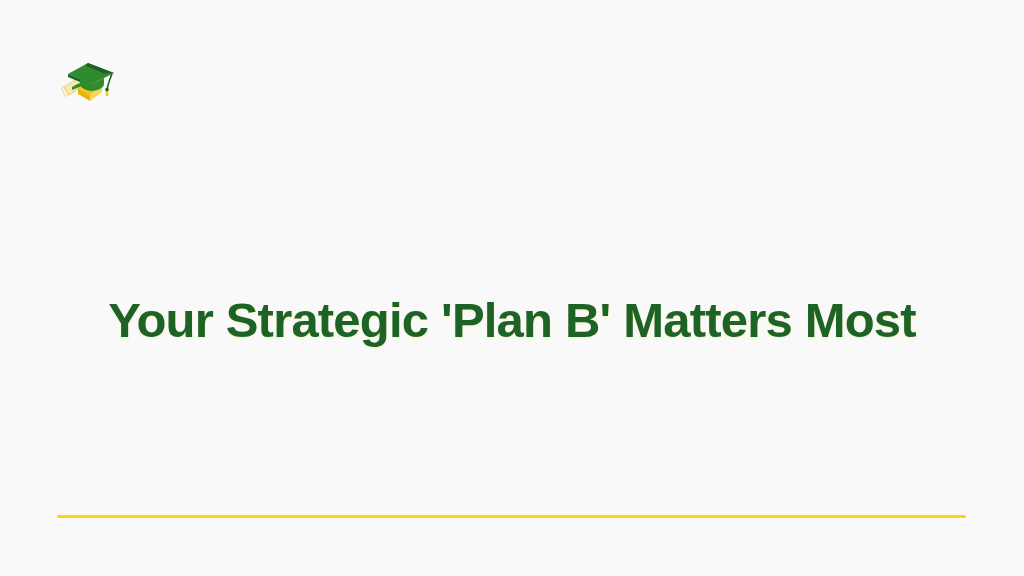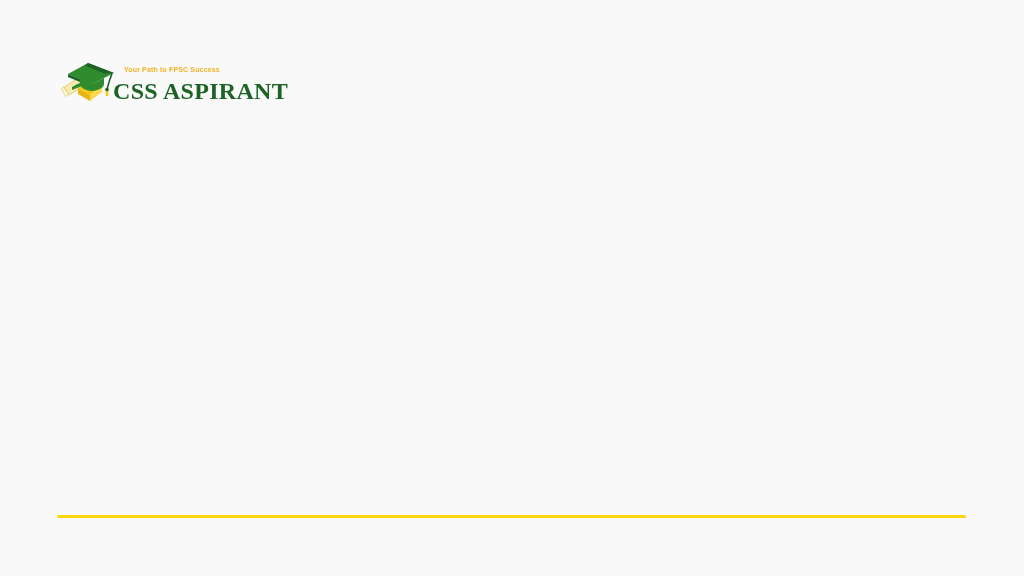--- a/index.html
+++ b/index.html
@@ -133,22 +133,19 @@
         <path d="M20 22 L32 27 L44 21 L44 27 C44 31 37 34 32 34 C27 34 20 31 20 27 Z" fill="#2e8b2e"></path>
 
         <path d="M52 16.5 C50 22 48 27 47 33" stroke="#1d6326" stroke-width="1.6" fill="none"></path>
         <path d="M45.5 32 L48.5 32 L48.2 39 L45.8 39 Z" fill="#f5c518"></path>
         <circle cx="47" cy="32.5" r="1.8" fill="#1d6326"></circle>
 
         <path d="M12 30 C18 26 24 24 30 24 C24 28 18 31 12 33 Z" fill="#2e8b2e"></path>
       </svg>
     </span>
 
-    <div class="logo-text">
-      <div class="logo-tagline">Your Path to FPSC Success</div>
-      <div class="logo-wordmark">CSS ASPIRANT</div>
-    </div>
   </div>
 
+  <h1 class="headline">Your Strategic 'Plan B' Matters Most</h1>
 
   <div class="accent-rule"></div>
 
 </div>
 
 </body></html>

